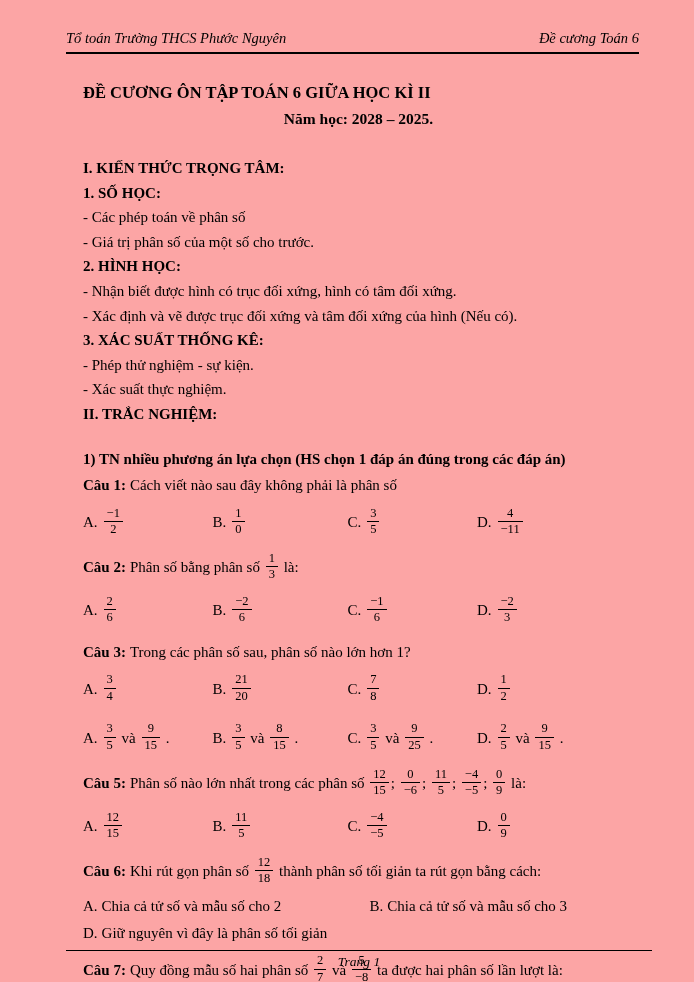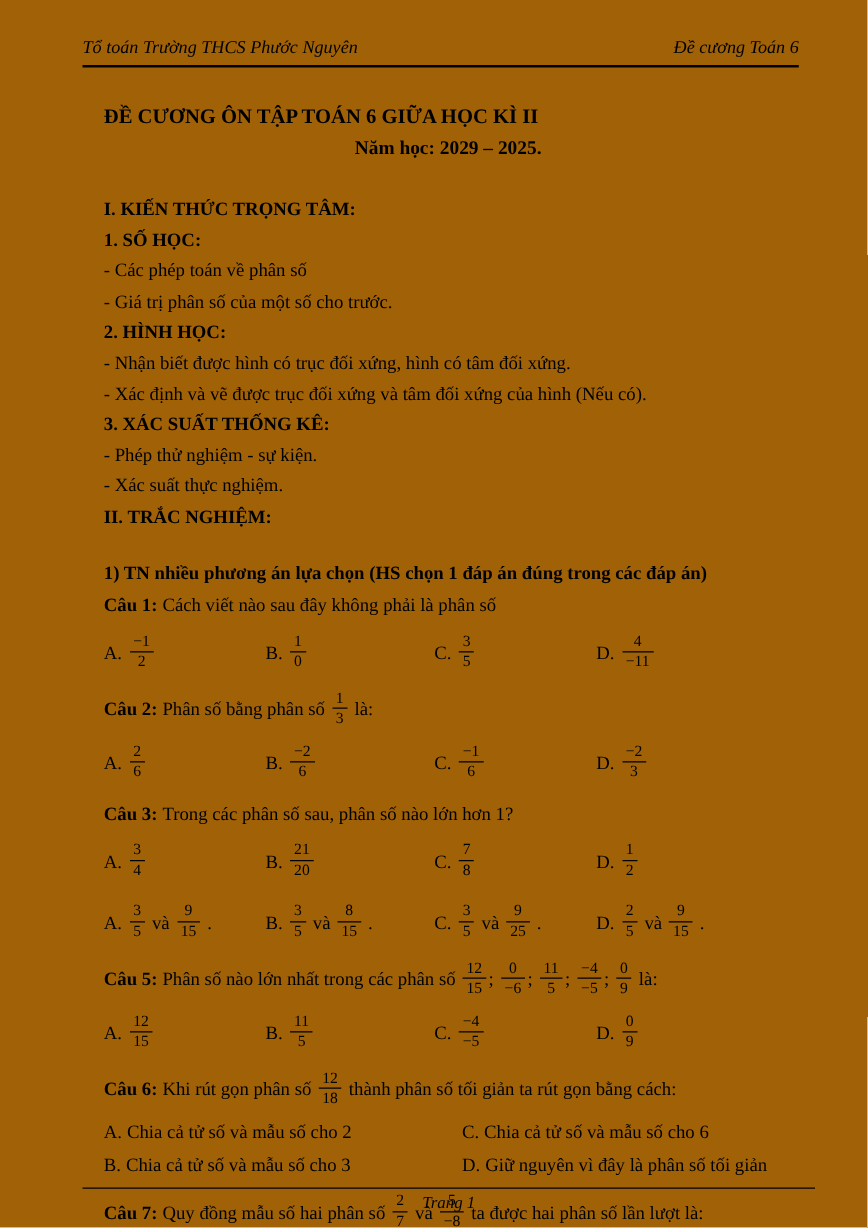--- a/index.html
+++ b/index.html
@@ -1,21 +1,21 @@
 <!DOCTYPE html>
 <html><head>
 <meta charset="utf-8">
 <style>
   html, body { margin: 0; padding: 0; background: #ffffff; }
   .page {
     position: relative;
     width: 694px;
     height: 982px;
     margin: 0 auto;
-    background: #a16207;
+    background: #fca5a5;
     color: #000;
     font-family: "Liberation Serif", serif;
     box-sizing: border-box;
     padding: 30px 60px 0 83px;
     overflow: hidden;
   }
   .header {
     display: flex;
     justify-content: space-between;
     font-style: italic;
@@ -87,21 +87,21 @@
 <body>
 
 <div class="page">
 
   <div class="header">
     <span>Tổ toán Trường THCS Phước Nguyên</span>
     <span>Đề cương Toán 6</span>
   </div>
 
   <div class="title">ĐỀ CƯƠNG ÔN TẬP TOÁN 6 GIỮA HỌC KÌ II</div>
-  <div class="subtitle">Năm học: 2029 – 2025.</div>
+  <div class="subtitle">Năm học: 2028 – 2025.</div>
 
   <div class="h1">I. KIẾN THỨC TRỌNG TÂM:</div>
 
   <div class="h1">1. SỐ HỌC:</div>
   <div class="line">- Các phép toán về phân số</div>
   <div class="line">- Giá trị phân số của một số cho trước.</div>
 
   <div class="h1">2. HÌNH HỌC:</div>
   <div class="line">- Nhận biết được hình có trục đối xứng, hình có tâm đối xứng.</div>
   <div class="line">- Xác định và vẽ được trục đối xứng và tâm đối xứng của hình (Nếu có).</div>
@@ -158,21 +158,20 @@
     <div class="opt"><span class="okey">B.</span><span><span class="frac"><span class="num">11</span><span class="den">5</span></span></span></div>
     <div class="opt"><span class="okey">C.</span><span><span class="frac"><span class="num">−4</span><span class="den">−5</span></span></span></div>
     <div class="opt"><span class="okey">D.</span><span><span class="frac"><span class="num">0</span><span class="den">9</span></span></span></div>
   </div>
 
   <div class="q">
     <b class="qlabel">Câu 6:</b><span><span>Khi rút gọn phân số </span><span class="frac"><span class="num">12</span><span class="den">18</span></span><span> thành phân số tối giản ta rút gọn bằng cách:</span></span>
   </div>
   <div class="opts2">
     <div class="opt"><span class="okey">A.</span><span><span>Chia cả tử số và mẫu số cho 2</span></span></div>
-    <div class="opt"><span class="okey">C.</span><span><span>Chia cả tử số và mẫu số cho 6</span></span></div>
     <div class="opt"><span class="okey">B.</span><span><span>Chia cả tử số và mẫu số cho 3</span></span></div>
     <div class="opt"><span class="okey">D.</span><span><span>Giữ nguyên vì đây là phân số tối giản</span></span></div>
   </div>
 
   <div class="q">
     <b class="qlabel">Câu 7:</b><span><span>Quy đồng mẫu số hai phân số </span><span class="frac"><span class="num">2</span><span class="den">7</span></span><span> và </span><span class="frac"><span class="num">5</span><span class="den">−8</span></span><span> ta được hai phân số lần lượt là:</span></span>
   </div>
 
   <div class="footer">
     <span>Trang 1</span>

